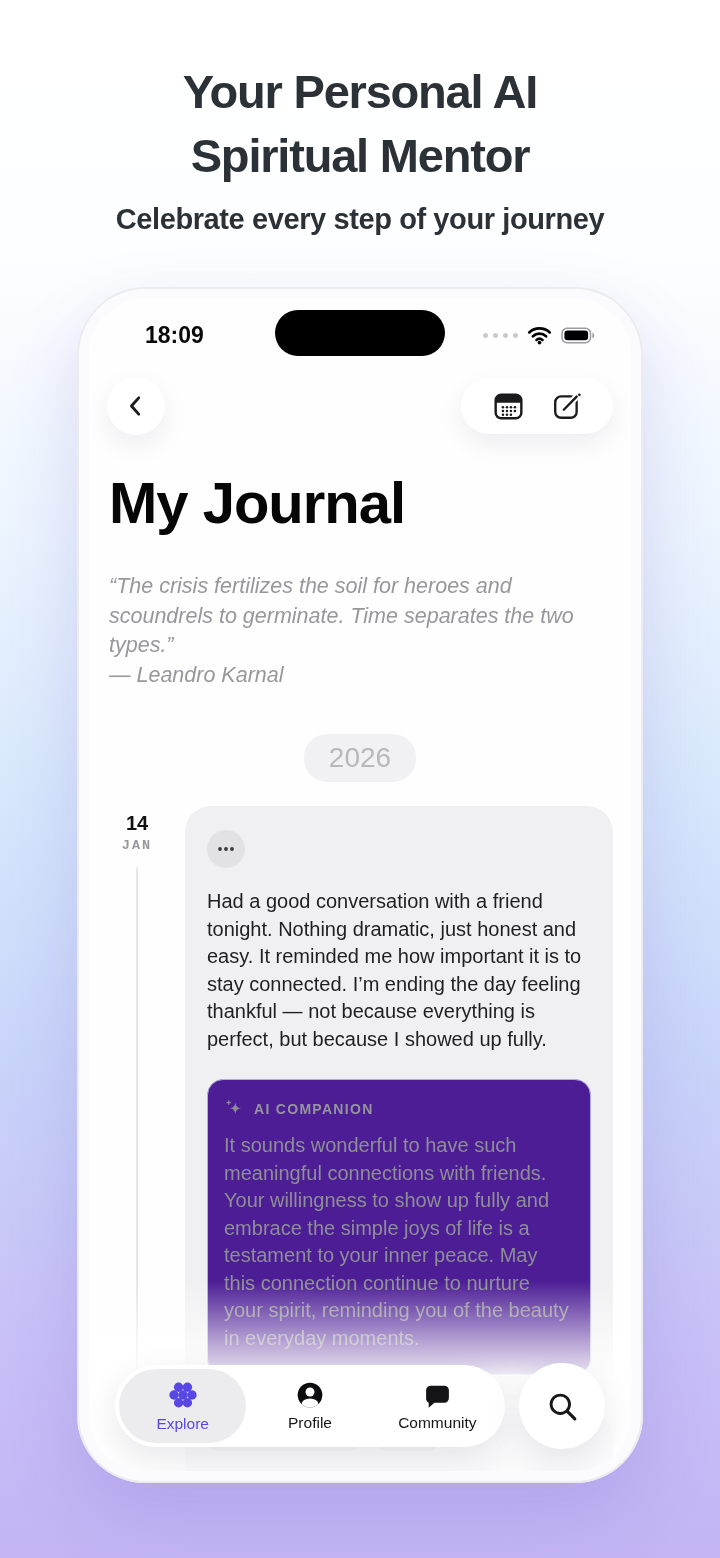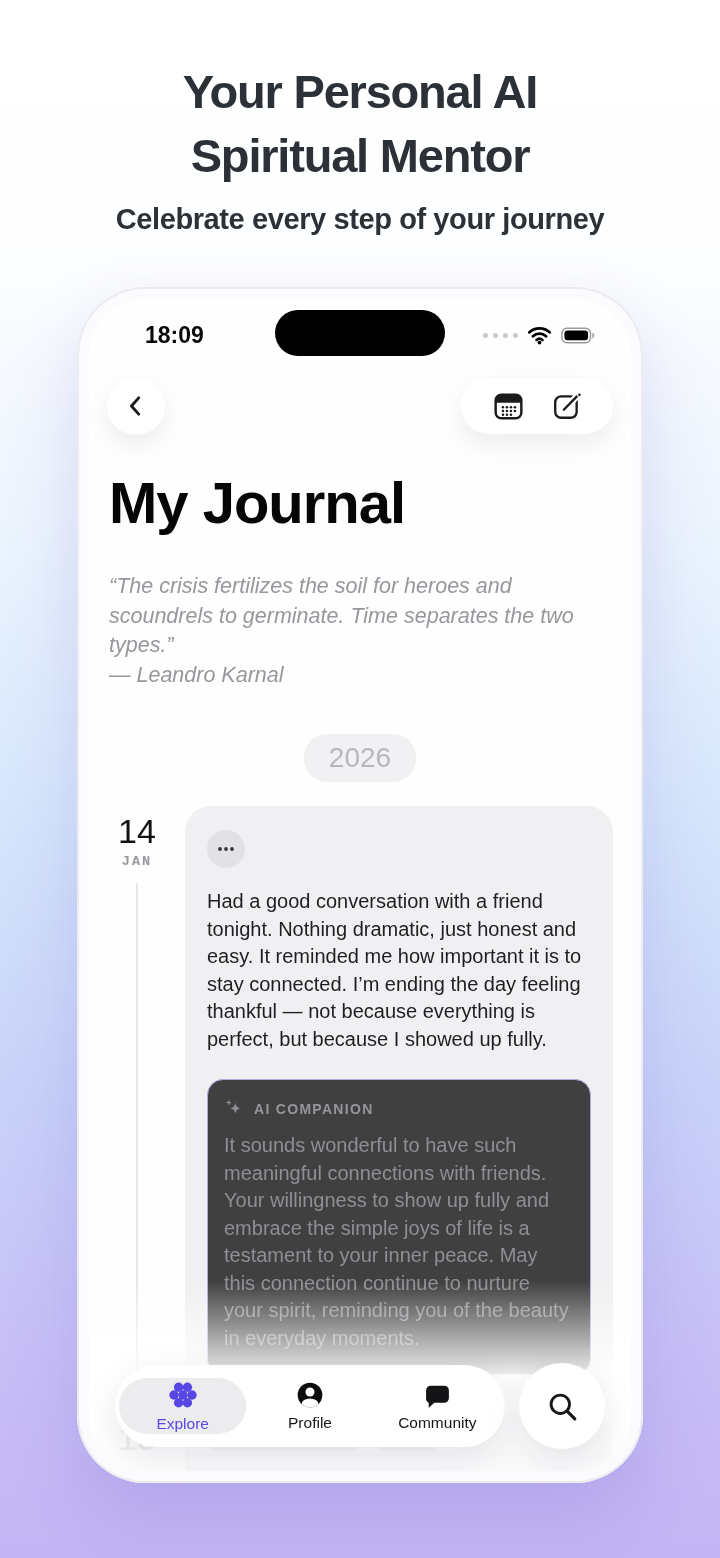--- a/index.html
+++ b/index.html
@@ -81,36 +81,36 @@
     display:inline-block; background:#f1f1f3; color:#b7b7bd;
     font-size:28px; padding:8px 25px; border-radius:23px;
   }
 
   
   .entry-row { margin-top:24px; display:flex; padding-right:18px; }
   .date-col {
     flex:none; width:96px; display:flex; flex-direction:column;
     align-items:center; padding-top:6px;
   }
-  .date-day { font-size:34px; font-weight:400; color:#121214; }
+  .date-day { font-size:20px; font-weight:700; color:#121214; }
   .date-month { margin-top:3px; font-size:13.5px; font-weight:700;
     letter-spacing:2px; color:#97979d;font-family:Liberation Mono, monospace; }
   .tl-line { width:2.5px; flex:1; margin-top:14px; background:#e7e7ea; border-radius:2px; }
 
   .entry-card { flex:1; background:#f0f0f2; border-radius:26px; padding:24px 22px; }
   .card-head { display:flex; justify-content:space-between; align-items:center; }
   .card-title { font-size:23px; font-weight:700; letter-spacing:-0.3px; color:#0c0c0d; }
   .more-btn {
     width:38px; height:38px; border-radius:50%; background:#e2e2e6;
     display:flex; align-items:center; justify-content:center;
   }
   .card-body { margin-top:20px; font-size:20px; line-height:27.5px; color:#1f1f22; }
 
   .ai-box {
-    margin-top:26px; background:#404040; border:1.5px solid #b2a9e2;
+    margin-top:26px; background:#4c1d95; border:1.5px solid #b2a9e2;
     border-radius:16px; padding:18px 16px 22px;
   }
   .ai-head { display:flex; align-items:center; gap:9px; }
   .ai-label { font-size:14px; font-weight:700; letter-spacing:1.3px; color:#95959c; }
   .ai-body { margin-top:13px; font-size:20px; line-height:27.5px; color:#8e8e96; }
 
   
   .next-entry { position:absolute; left:0; right:18px; bottom:-16px; display:flex; z-index:2; }
   .next-entry .date-day { color:#c6c6cd; }
   .next-card { flex:1; height:74px; background:#f4f4f7; border-radius:24px; padding:24px 0 0 24px; }
@@ -125,21 +125,21 @@
   .tabbar-wrap {
     position:absolute; left:26px; right:26px; bottom:22px; z-index:10;
     display:flex; align-items:center; gap:14px;
   }
   .tab-pill {
     flex:1; height:82px; background:#fff; border-radius:41px;
     box-shadow:0 12px 34px rgba(25,25,60,0.10);
     display:flex; align-items:center; padding:4px;
   }
   .tab {
-    flex:1; height:56px; display:flex; flex-direction:column;
+    flex:1; height:74px; display:flex; flex-direction:column;
     align-items:center; justify-content:center; gap:4px; border-radius:37px;
   }
   .tab .tab-label { font-size:15.5px; color:#17171a; }
   .tab.active { background:#ececef; }
   .tab.active .tab-label { color:#5847e5; }
   .search-fab {
     flex:none; width:86px; height:86px; border-radius:50%; background:#fff;
     box-shadow:0 12px 34px rgba(25,25,60,0.10);
     display:flex; align-items:center; justify-content:center;
   }

